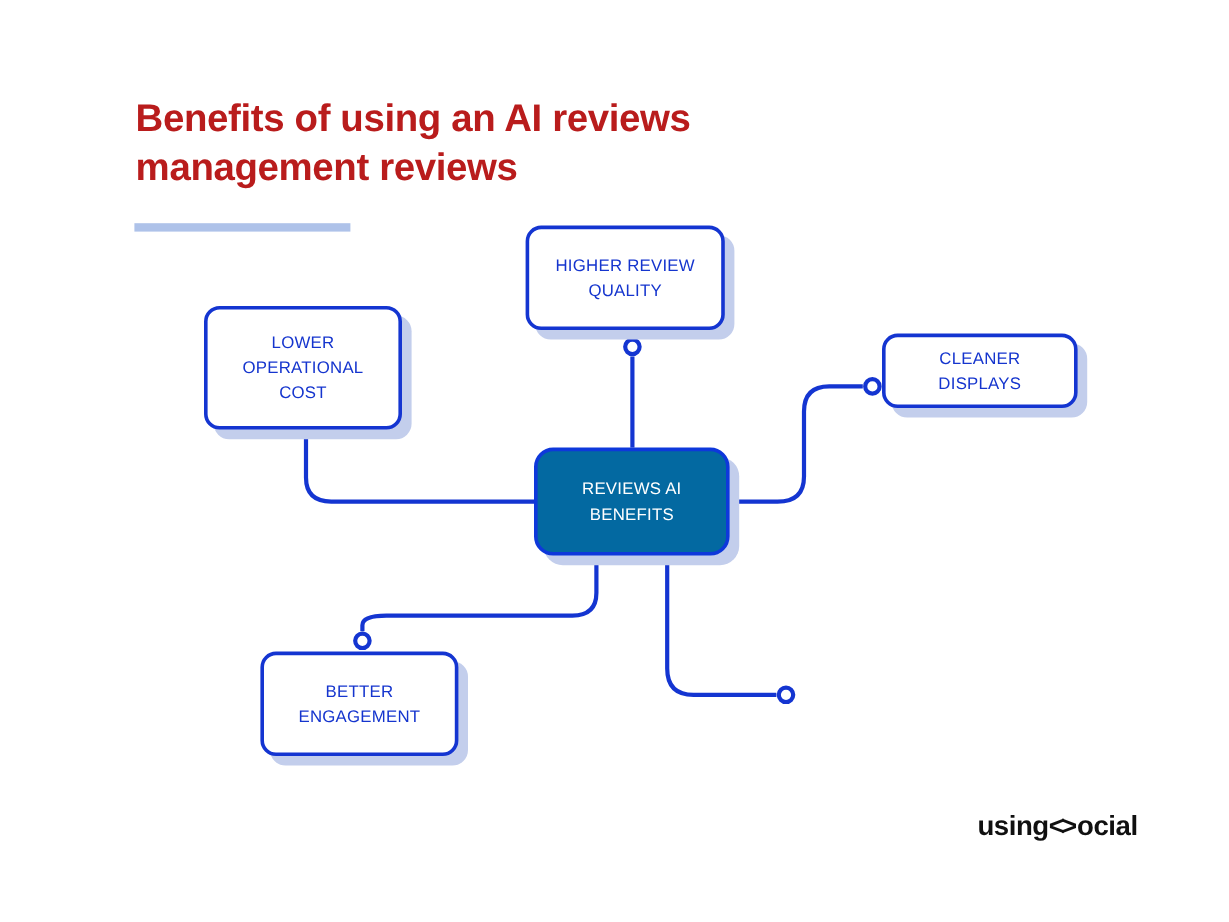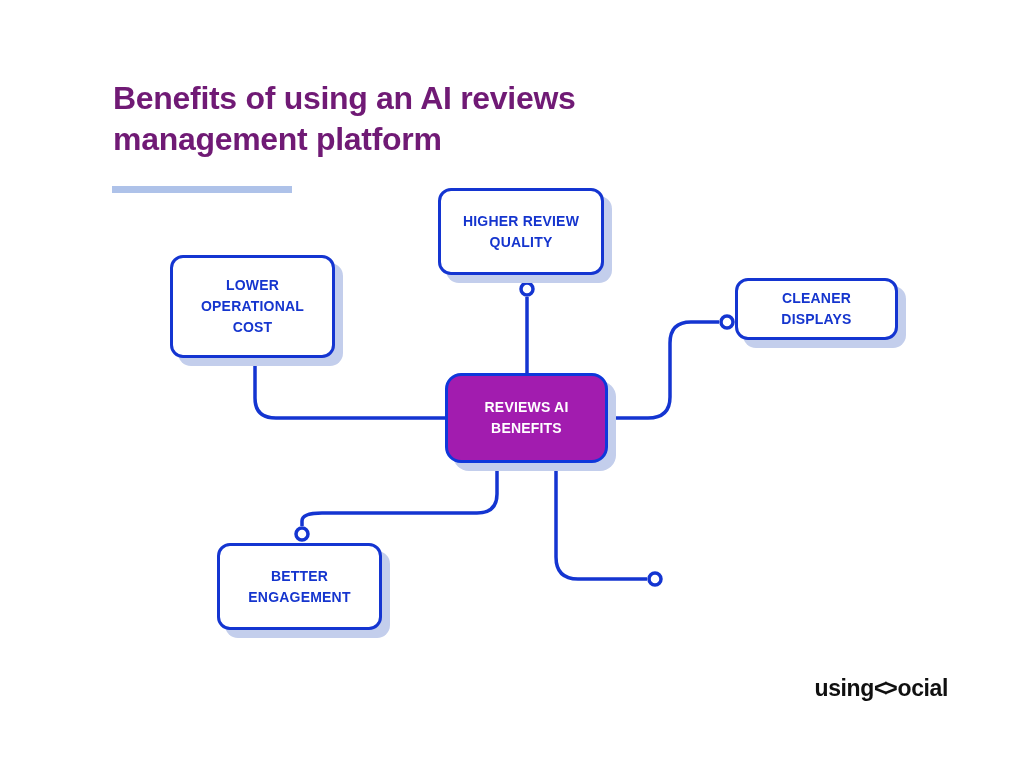--- a/index.html
+++ b/index.html
@@ -12,21 +12,21 @@
     overflow: hidden;
   }
   .title {
     position: absolute;
     left: 113px;
     top: 78px;
     font-size: 32px;
     line-height: 41px;
     font-weight: 800;
     letter-spacing: -0.3px;
-    color: #701a75;
+    color: #b91c1c;
   }
   .title-underline {
     position: absolute;
     left: 112px;
     top: 186px;
     width: 180px;
     height: 7px;
     background: #AEC2E9;
   }
   .connectors {
@@ -39,28 +39,28 @@
     display: flex;
     align-items: center;
     justify-content: center;
     box-sizing: border-box;
     text-align: center;
     background: #ffffff;
     border: 3px solid #1435D1;
     border-radius: 13px;
     box-shadow: 8px 8px 0 #C3CEEC;
     color: #1535CE;
-    font-weight: 700;
+    font-weight: 400;
     font-size: 14px;
     line-height: 21px;
     letter-spacing: 0.2px;
     padding: 0 14px;
   }
   .node-center {
-    background: #a21caf;
+    background: #0369a1;
     border-color: #0E38DB;
     border-radius: 16px;
     color: #ffffff;
   }
   .node-top           { left: 438px; top: 188px; width: 166px; height: 87px; }
   .node-left          { left: 170px; top: 255px; width: 165px; height: 103px; }
   .node-right         { left: 735px; top: 278px; width: 163px; height: 62px; }
   .node-middle        { left: 445px; top: 373px; width: 163px; height: 90px; }
   .node-bottom-left   { left: 217px; top: 543px; width: 165px; height: 87px; }
   .node-bottom-right  { left: 663px; top: 537px; width: 165px; height: 88px; }
@@ -80,21 +80,21 @@
     padding-right: 0.14em;
   }
 </style>
 </head>
 <body>
 
 <div class="canvas">
 
   <div class="title">
     <div>Benefits of using an AI reviews</div>
-    <div>management platform</div>
+    <div>management reviews</div>
   </div>
 
   <div class="title-underline"></div>
 
   <svg class="connectors" width="1024" height="768" viewBox="0 0 1024 768" fill="none" xmlns="http://www.w3.org/2000/svg">
     <g stroke="#1435D1" stroke-width="3.5" fill="none">
       <path d="M527 297 L527 373"></path>
       <path d="M255 361 L255 398 Q255 418 276 418 L445 418"></path>
       <path d="M608 418 L648 418 Q670 418 670 397 L670 343 Q670 322 691 322 L719 322"></path>
       <path d="M497 463 L497 494 Q497 513 477 513 L322 513 Q302 513 302 521 L302 526"></path>

